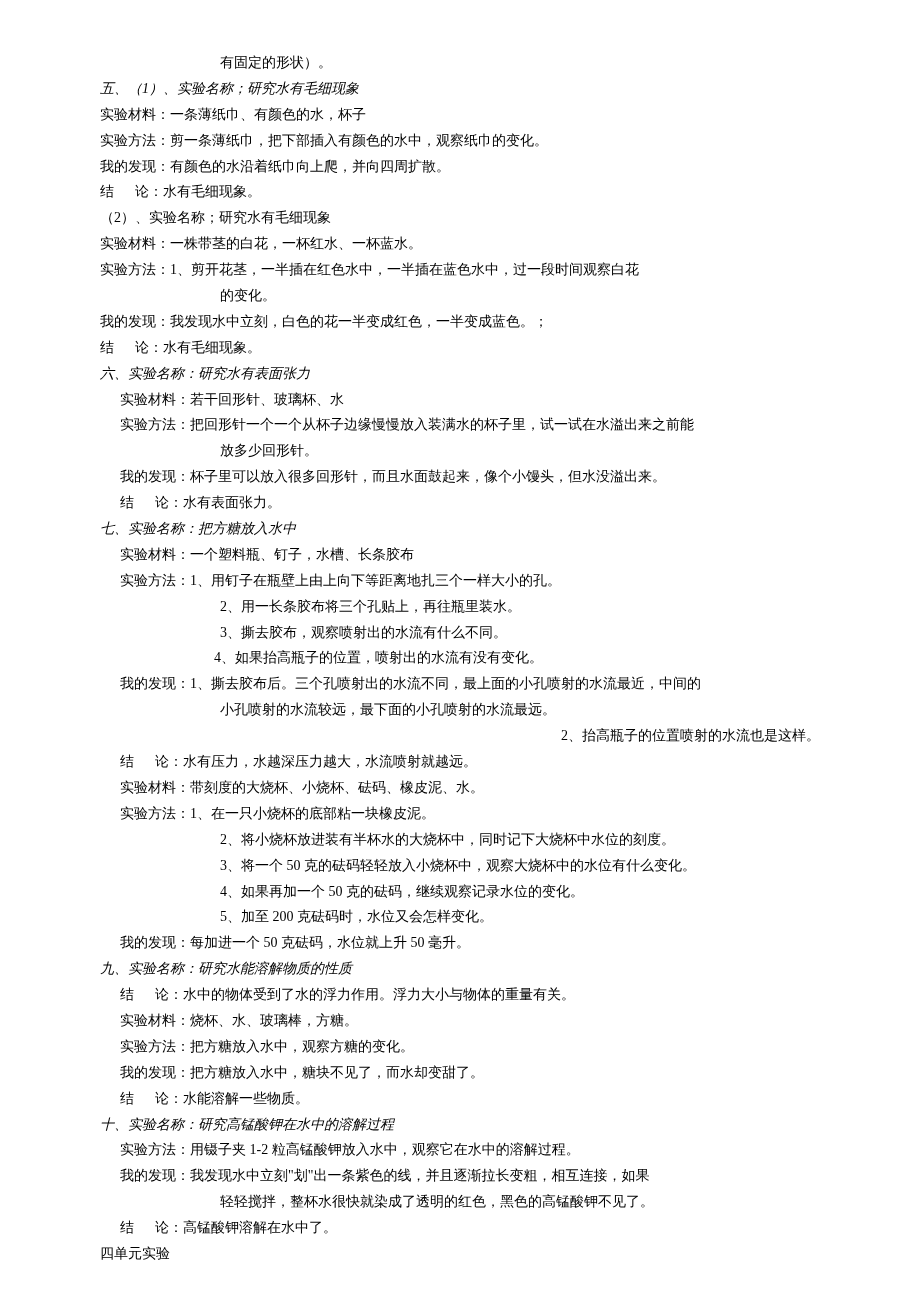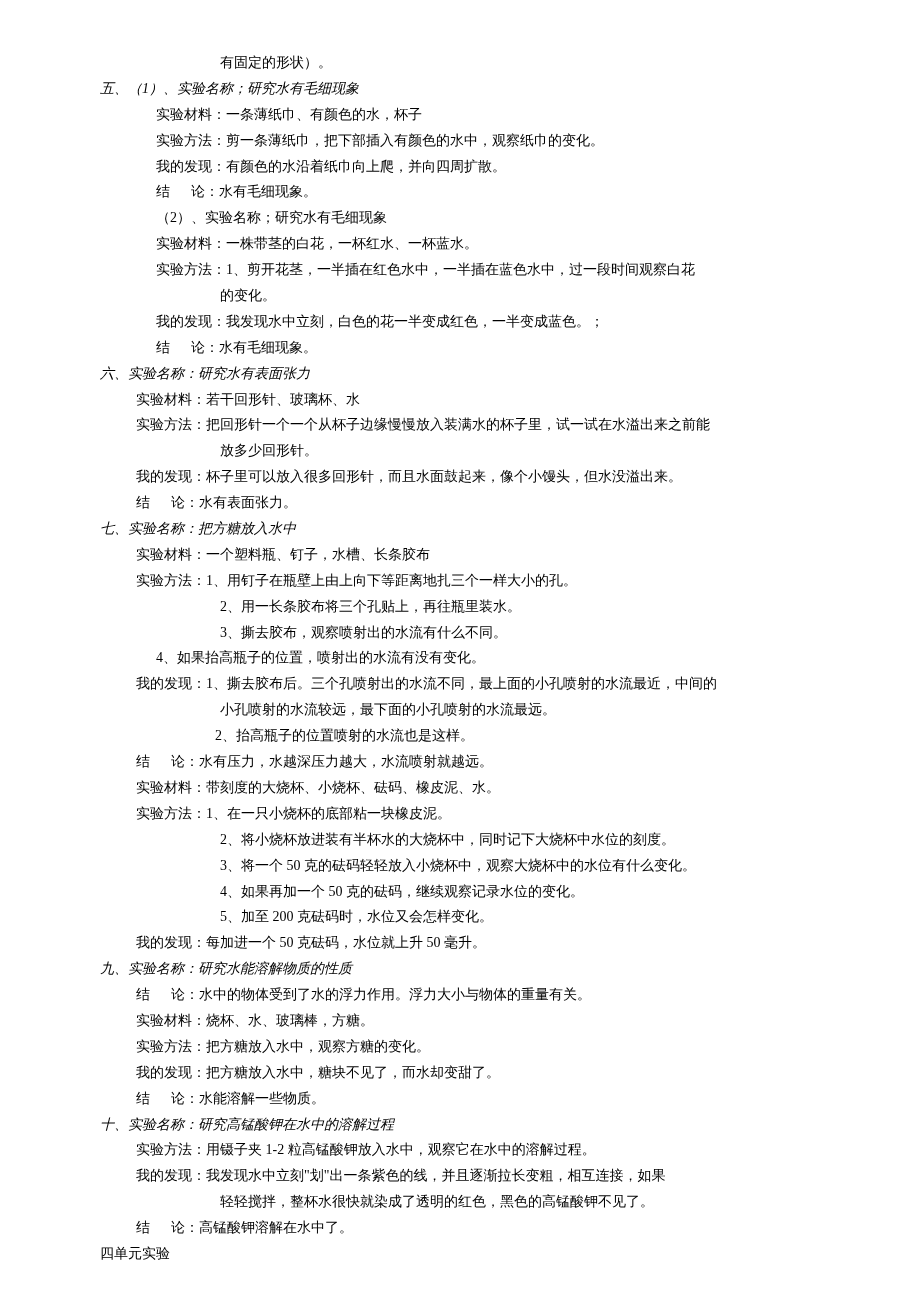--- a/index.html
+++ b/index.html
@@ -17,33 +17,33 @@
       width: 920px;
     }
     .line {
       white-space: pre;
     }
     .section-title {
       margin-left: 0;
       font-style: italic;
     }
     .indent-1 {
-      margin-left: 36px;
+      margin-left: 20px;
     }
     .indent-2 {
-      margin-left: 56px;
     }
     .indent-3 {
       margin-left: 120px;
     }
     .indent-4 {
-      margin-left: 56px;
+      margin-left: 114px;
     }
     .indent-5 {
-      margin-left: 115px;
+      margin-left: 64px;
+      text-align: right;
     }
     .footer {
       margin-left: 0;
     }
   </style>
 </head>
 <body>
 
 <div id="doc">
     <div class="line indent-3">有固定的形状）。</div>

